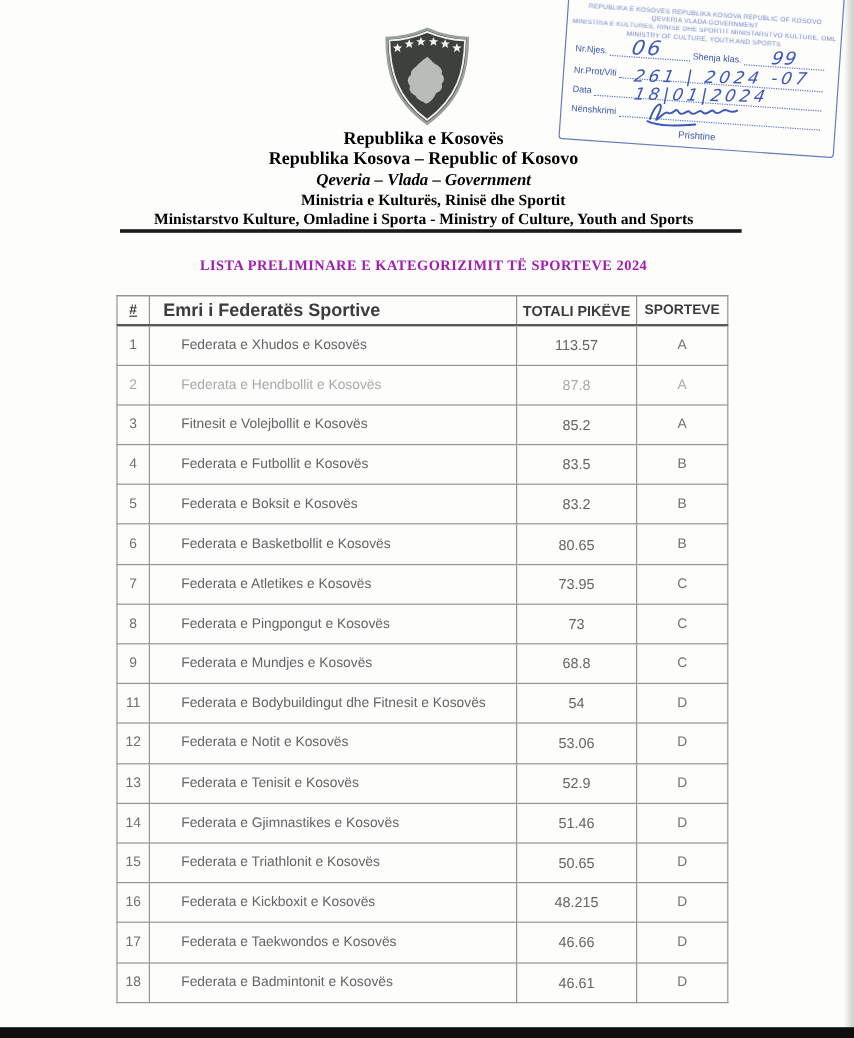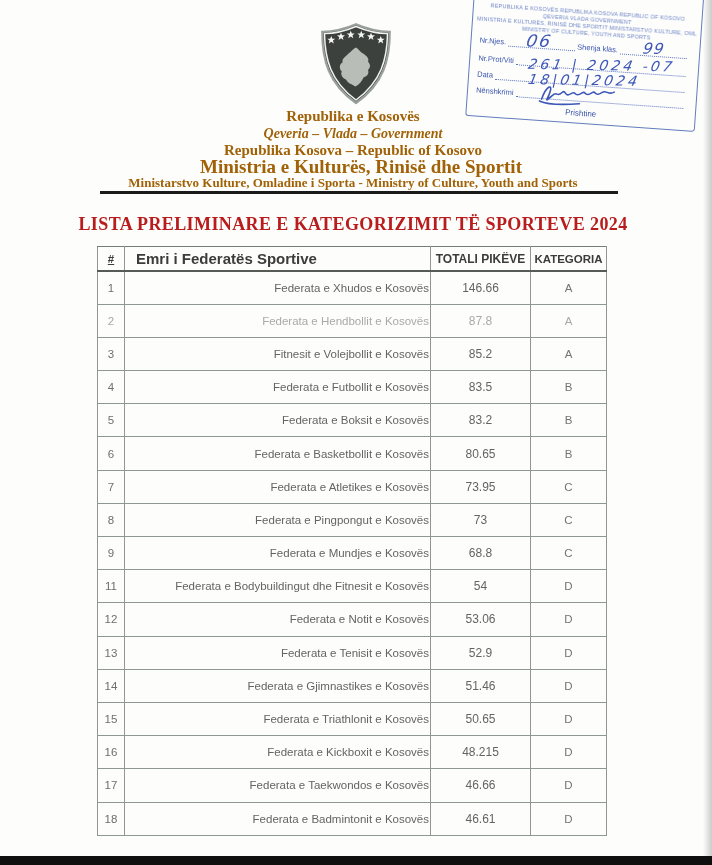--- a/index.html
+++ b/index.html
@@ -2,32 +2,32 @@
 <html><head>
 <meta charset="utf-8">
 <style>
   html,body{margin:0;padding:0;background:#ffffff;}
   #page{
     position:relative;width:712px;height:865px;overflow:hidden;
     background:#fdfdfc;font-family:"Liberation Sans",sans-serif;
   }
   
   #emblem{position:absolute;left:312px;top:22px;width:88px;height:84px;}
-  #letterhead{position:absolute;left:0;top:108px;width:706px;text-align:center;color:#a16207;}
+  #letterhead{position:absolute;left:0;top:108px;width:706px;text-align:center;color:#000000;}
   .lh-line{font-family:"Liberation Serif",serif;font-weight:bold;}
   .lh-1{font-size:15px;line-height:17px;}
   .lh-2{font-size:15px;line-height:17px;}
   .lh-3{font-size:14px;line-height:17px;font-style:italic;}
-  .lh-4{font-size:19px;line-height:16px;padding-left:16px;}
+  .lh-4{font-size:13px;line-height:16px;padding-left:16px;}
   .lh-5{font-size:13px;line-height:15px;}
   #header-rule{position:absolute;left:100px;top:191px;width:518px;height:2.5px;background:#1b1b1b;}
   #doc-title{
     position:absolute;left:0;top:214px;width:706px;text-align:center;
-    font-family:"Liberation Serif",serif;font-weight:bold;font-size:18px;
-    letter-spacing:.4px;color:#b91c1c;
+    font-family:"Liberation Serif",serif;font-weight:bold;font-size:12px;
+    letter-spacing:.4px;color:#a21caf;
   }
   
   #stamp{
     position:absolute;left:470px;top:-20px;width:228px;height:142px;
     border:1.5px solid rgba(45,82,168,.75);border-radius:3px;
     transform:rotate(4deg);color:#3a55ad;
   }
   #stamp-circle{
     position:absolute;top:-12px;left:calc(50% - 14px);width:26px;height:26px;
     border:2.5px solid rgba(45,82,168,.8);border-radius:50%;
@@ -56,21 +56,21 @@
   #fed-table thead th{
     height:21px;color:#3c3c3c;font-weight:bold;border-bottom:2px solid #565b56;
     border-top:1.5px solid #767d76;
   }
   #fed-table tbody tr{height:33.2px;}
   .col-num{width:27px;}
   .col-name{width:306px;}
   .col-points{width:100px;}
   .col-cat{width:76px;}
   .cell-num{text-align:center;color:#6e6e6e;}
-  .cell-name{text-align:right;padding-left:11px;}
+  .cell-name{text-align:left;padding-left:26px;}
   .cell-points{text-align:center;font-size:12px;}
   .cell-cat{text-align:center;color:#737373;}
   th.cell-name{padding-left:11px;text-align:left;font-size:15px;}
   th.cell-num span{text-decoration:underline;}
   tr.faded td{color:#a9a9a9;}
   
   #bottom-bar{position:absolute;left:0;bottom:0;width:712px;height:9px;background:#0f0f0f;z-index:6;}
   #right-edge{
     position:absolute;top:0;right:0;width:9px;height:865px;z-index:5;
     background:linear-gradient(to right,rgba(110,110,110,0),rgba(110,110,110,.35));
@@ -90,22 +90,22 @@
       <path transform="translate(32,19.5) scale(1.05)" d="M0,-5 L1.4,-1.6 5,-1.6 2.2,0.7 3.1,4.4 0,2.2 -3.1,4.4 -2.2,0.7 -5,-1.6 -1.4,-1.6 Z"></path>
       <path transform="translate(45,17) scale(1.05)" d="M0,-5 L1.4,-1.6 5,-1.6 2.2,0.7 3.1,4.4 0,2.2 -3.1,4.4 -2.2,0.7 -5,-1.6 -1.4,-1.6 Z"></path>
       <path transform="translate(59,17) scale(1.05)" d="M0,-5 L1.4,-1.6 5,-1.6 2.2,0.7 3.1,4.4 0,2.2 -3.1,4.4 -2.2,0.7 -5,-1.6 -1.4,-1.6 Z"></path>
       <path transform="translate(72,19.5) scale(1.05)" d="M0,-5 L1.4,-1.6 5,-1.6 2.2,0.7 3.1,4.4 0,2.2 -3.1,4.4 -2.2,0.7 -5,-1.6 -1.4,-1.6 Z"></path>
       <path transform="translate(85,24) scale(1.05)" d="M0,-5 L1.4,-1.6 5,-1.6 2.2,0.7 3.1,4.4 0,2.2 -3.1,4.4 -2.2,0.7 -5,-1.6 -1.4,-1.6 Z"></path>
     </g>
   </svg>
 
   <div id="letterhead">
     <div class="lh-line lh-1">Republika e Kosovës</div>
+    <div class="lh-line lh-2">Republika Kosova – Republic of Kosovo</div>
     <div class="lh-line lh-3">Qeveria – Vlada – Government</div>
-    <div class="lh-line lh-2">Republika Kosova – Republic of Kosovo</div>
     <div class="lh-line lh-4">Ministria e Kulturës, Rinisë dhe Sportit</div>
     <div class="lh-line lh-5">Ministarstvo Kulture, Omladine i Sporta - Ministry of Culture, Youth and Sports</div>
   </div>
   <div id="header-rule"></div>
 
   <div id="stamp">
     <div id="stamp-circle"></div>
     <div class="stamp-tiny" style="top:28px">REPUBLIKA E KOSOVËS REPUBLIKA KOSOVA REPUBLIC OF KOSOVO</div>
     <div class="stamp-tiny" style="top:35px">QEVERIA VLADA GOVERNMENT</div>
     <div class="stamp-tiny" style="top:42px">MINISTRIA E KULTURËS, RINISË DHE SPORTIT MINISTARSTVO KULTURE, OMLADINE I SPORTA</div>
@@ -155,28 +155,28 @@
       <col class="col-num">
         <col class="col-name">
         <col class="col-points">
         <col class="col-cat">
     </colgroup>
     <thead>
       <tr>
         <th class="cell-num"><span>#</span></th>
         <th class="cell-name">Emri i Federatës Sportive</th>
         <th class="cell-points">TOTALI PIKËVE</th>
-        <th class="cell-cat">KATEGORIA</th>
+        <th class="cell-cat">SPORTEVE</th>
       </tr>
     </thead>
     <tbody>
         <tr>
       <td class="cell-num">1</td>
       <td class="cell-name">Federata e Xhudos e Kosovës</td>
-      <td class="cell-points">146.66</td>
+      <td class="cell-points">113.57</td>
       <td class="cell-cat">A</td>
     </tr>
         <tr class="faded">
       <td class="cell-num">2</td>
       <td class="cell-name">Federata e Hendbollit e Kosovës</td>
       <td class="cell-points">87.8</td>
       <td class="cell-cat">A</td>
     </tr>
         <tr>
       <td class="cell-num">3</td>

